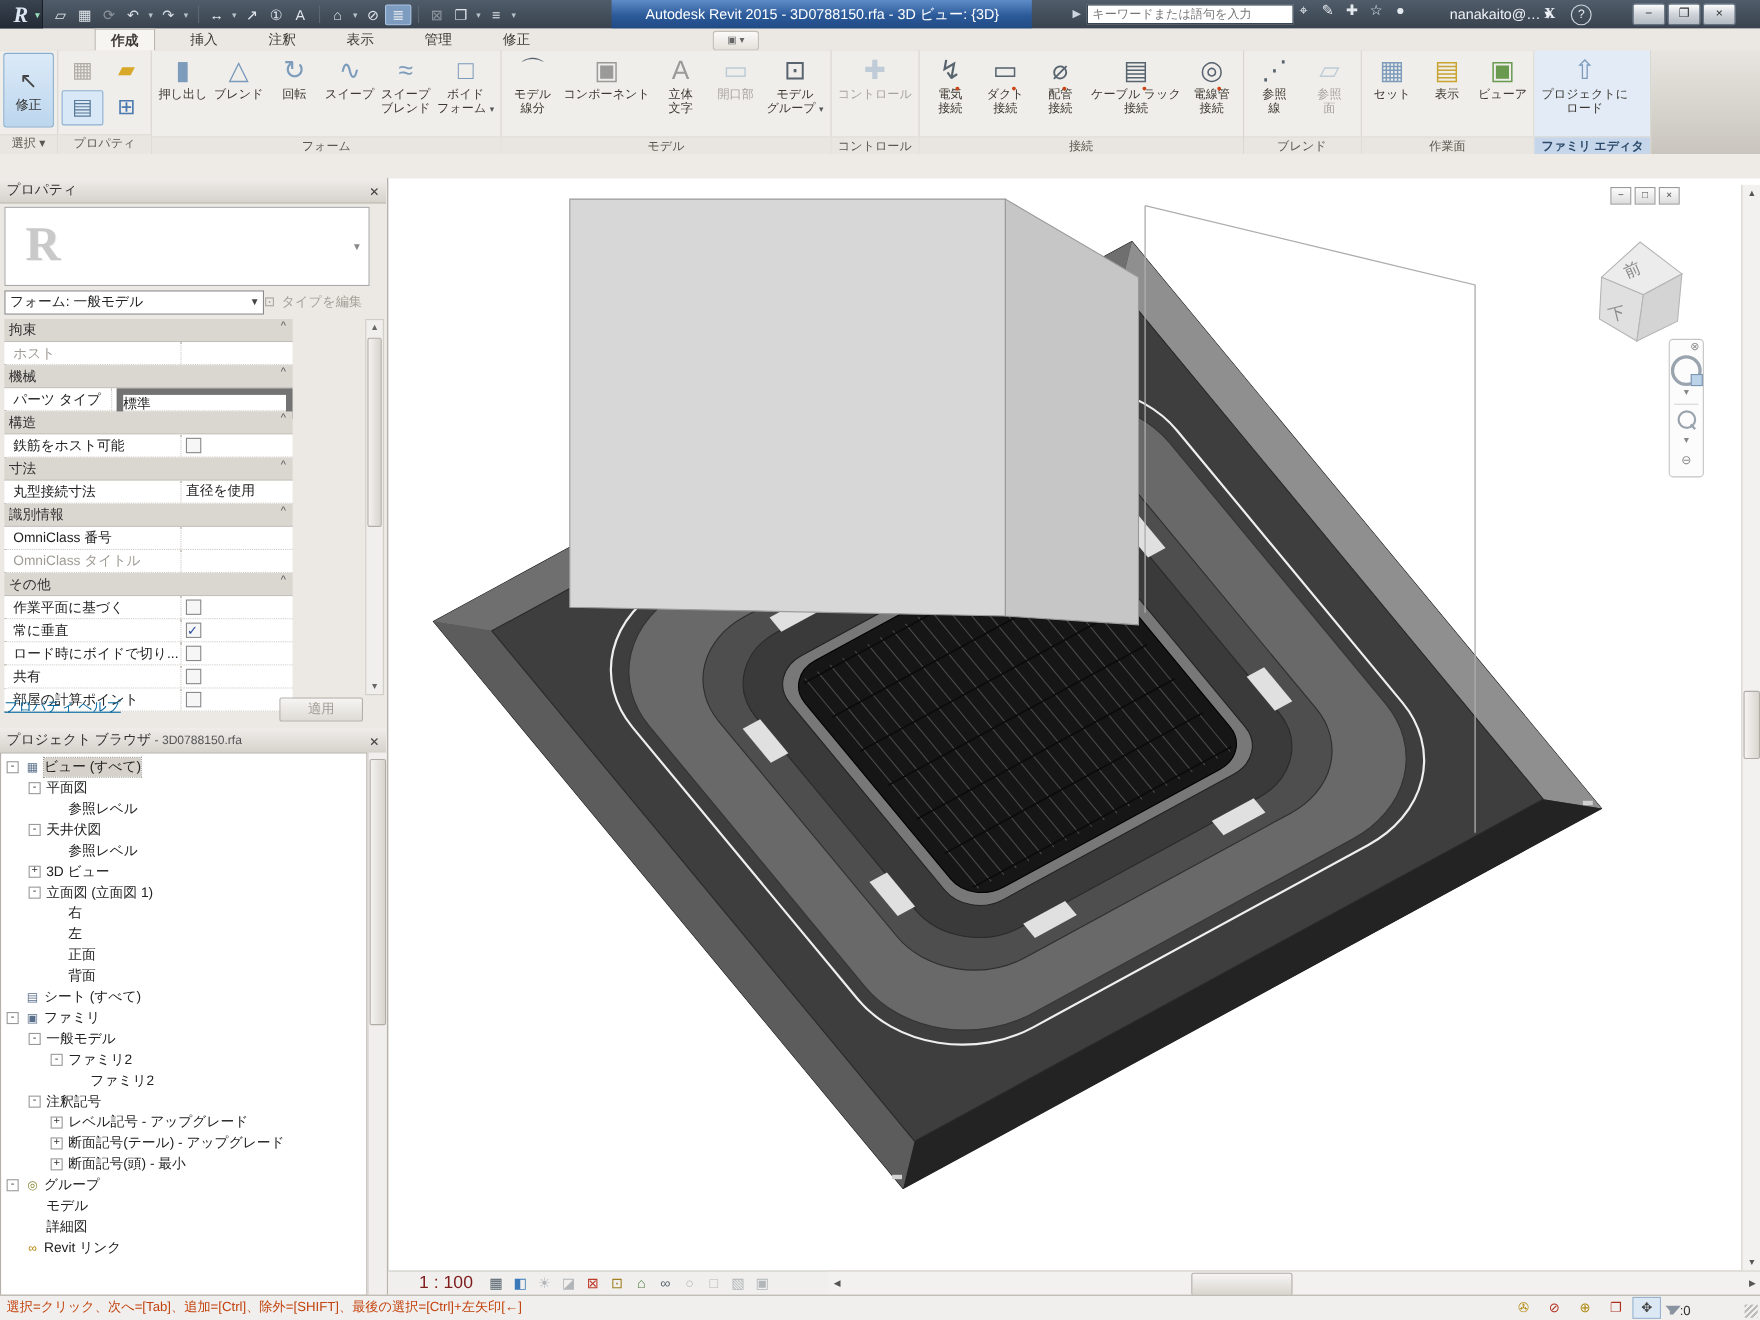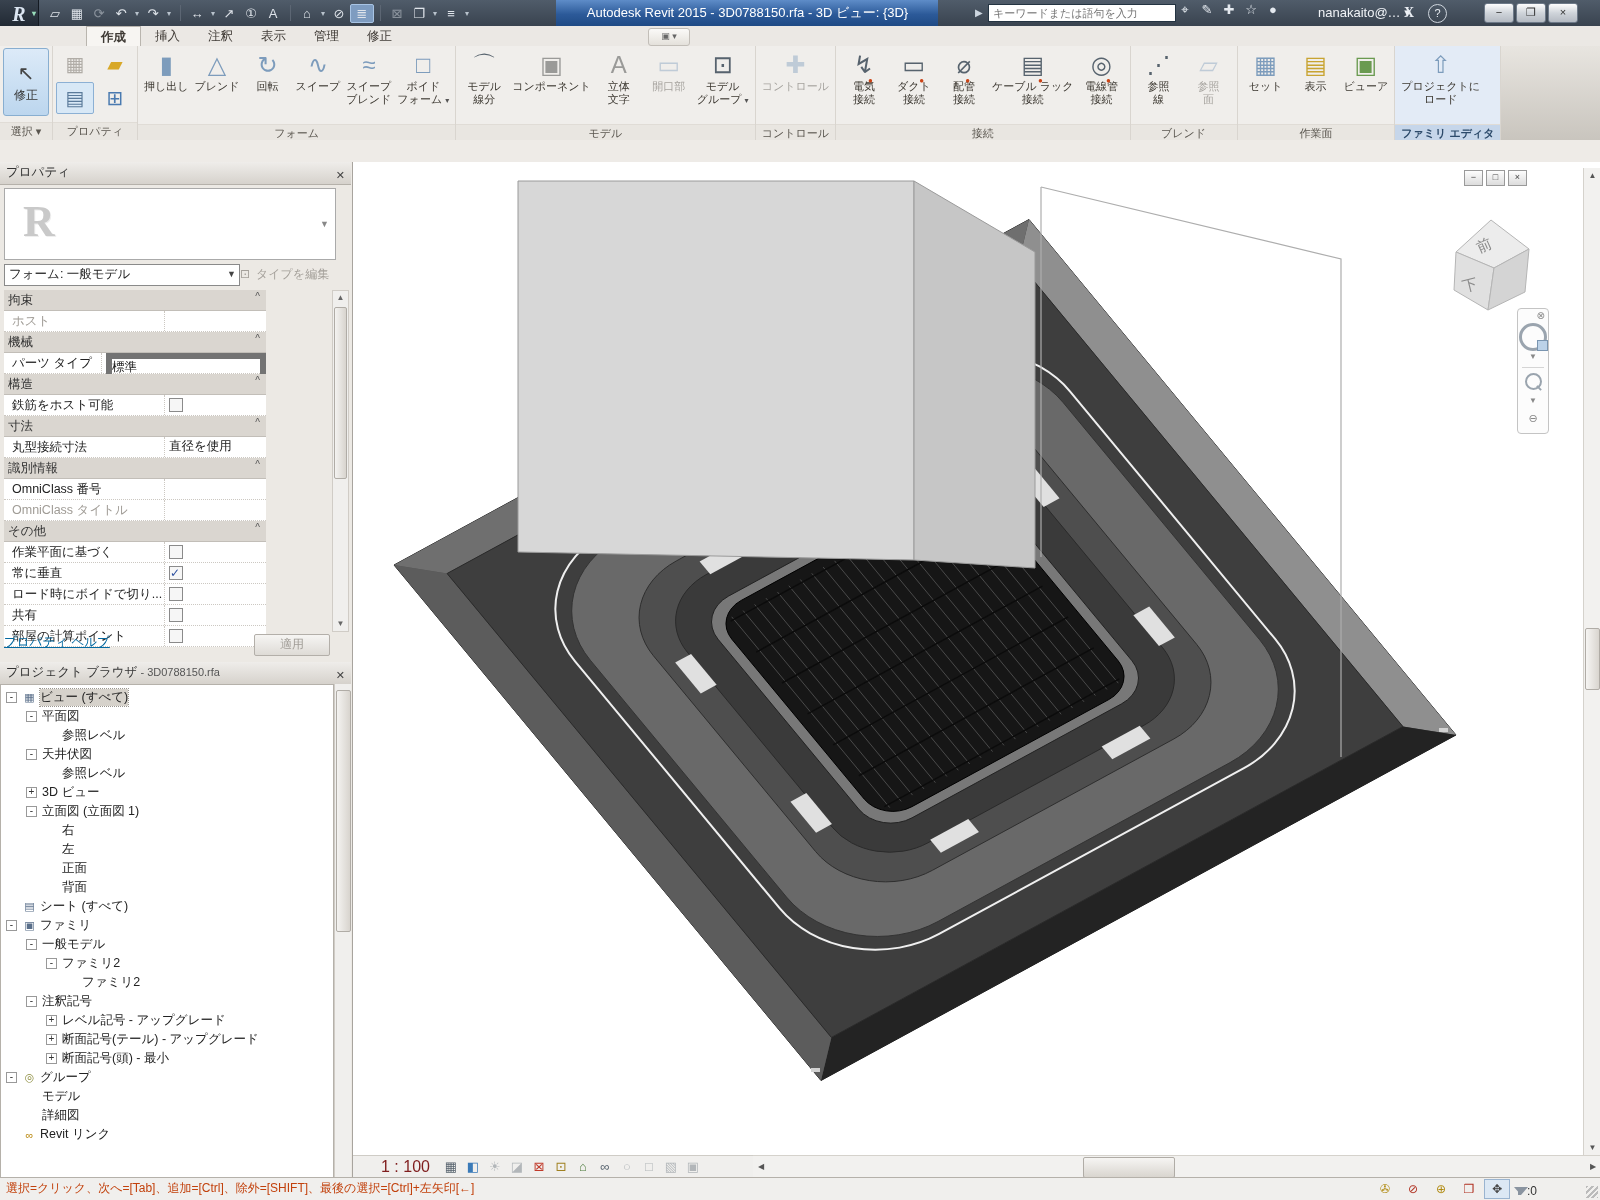--- a/index.html
+++ b/index.html
@@ -20,21 +20,21 @@
   .searchbox{position:absolute;left:988px;top:4px;width:178px;height:16px;border:1px solid #243442;background:#fff;font-size:11px;padding:0 4px;color:#777;font-family:inherit;}
   .t-ico{position:absolute;top:3px;height:20px;line-height:20px;color:#e4e9ef;font-size:13px;text-align:center;width:22px;}
   .t-user{position:absolute;left:1318px;top:3px;height:20px;line-height:20px;color:#f0f3f7;font-size:13px;white-space:nowrap;}
   .t-x{position:absolute;left:1398px;top:3px;width:22px;text-align:center;color:#e8ecf2;font:bold 14px "Liberation Serif",serif;line-height:20px;}
   .t-help{position:absolute;left:1428px;top:4px;width:17px;height:17px;border:1px solid #cfd6de;border-radius:50%;color:#e8ecf2;text-align:center;line-height:16px;font-size:11px;}
   .winbtns{position:absolute;right:22px;top:3px;display:flex;gap:2px;}
   .wb{width:28px;height:18px;border:1px solid #6d7988;border-radius:3px;background:linear-gradient(#fdfdfd,#cfd4da 50%,#b4bac2);color:#333;text-align:center;line-height:16px;font-size:11px;}
   
   .tabrow{position:absolute;left:0;top:26px;width:1600px;height:20px;background:#ebe8e4;border-bottom:1px solid #dcd8d2;}
   .tabs{position:absolute;left:86px;top:0;display:flex;height:20px;}
-  .tab{padding:0 14px;line-height:20px;color:#3f3a35;font-size:12.5px;}
+  .tab{padding:0 14px;margin-right:18px;line-height:20px;color:#3f3a35;font-size:12.5px;}
   .tab.active{background:#f7f5f2;border:1px solid #b9b5ae;border-bottom:none;font-weight:bold;}
   .ribtoggle{position:absolute;left:648px;top:2px;width:40px;height:16px;border:1px solid #c2beb8;border-radius:3px;background:linear-gradient(#fbfaf8,#e4e1db);text-align:center;font-size:9px;color:#666;line-height:15px;}
   
   .ribbon{position:absolute;left:0;top:46px;width:1600px;height:94px;background:#f0eeeb;display:flex;border-bottom:1px solid #b9b5ae;}
   .panel{display:flex;flex-direction:column;border-right:1px solid #d9d5cf;}
   .pbody{flex:1;display:flex;align-items:flex-start;padding:2px 3px;}
   .plabel{height:17px;line-height:16px;text-align:center;font-size:11px;color:#5a564f;border-top:1px solid #e0dcd6;background:#e9e6e1;white-space:nowrap;padding:0 6px;}
   .panel.ctx{background:#e3ebf6;}
   .panel.ctx .plabel{background:#c6d6ea;color:#2c4a6a;font-weight:bold;}
   .rb{display:flex;flex-direction:column;align-items:center;width:auto;min-width:44px;padding:2px 3px;height:70px;font-size:11px;line-height:13px;color:#3c3831;text-align:center;}

